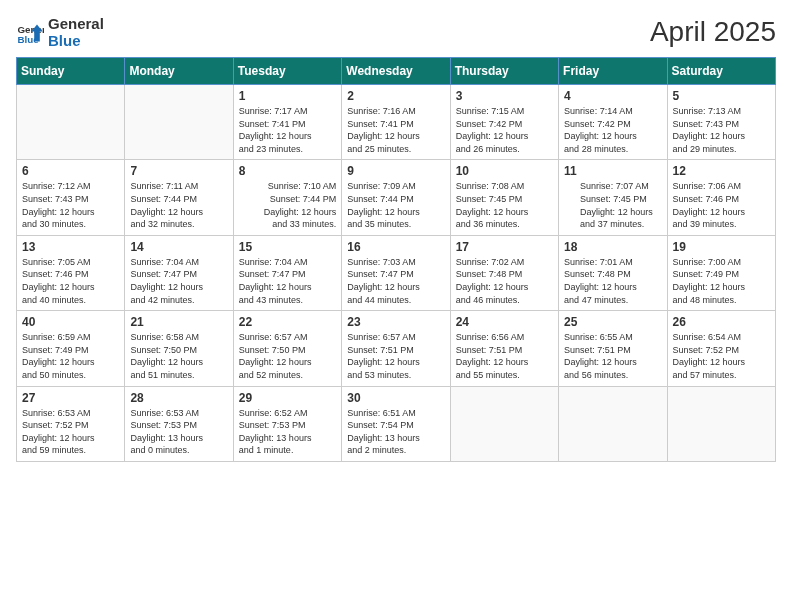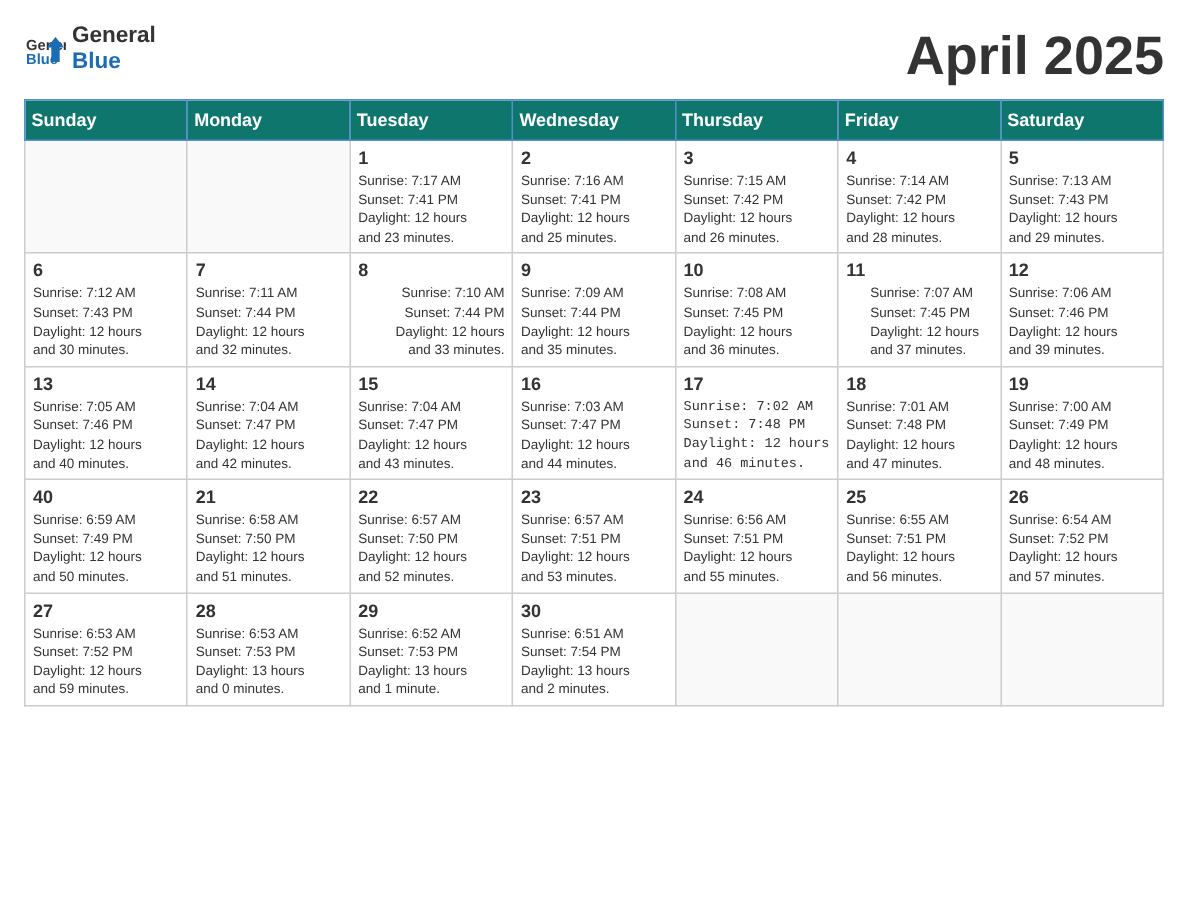--- a/index.html
+++ b/index.html
@@ -22,22 +22,22 @@
       gap: 4px;
     }
     .logo-icon {
       width: 28px;
       height: 28px;
     }
     .title-area {
       text-align: right;
     }
     .month-title {
-      font-size: 36px;
-      font-weight: bold;
+      font-size: 28px;
+      font-weight: normal;
       color: #333;
     }
     .location-title {
       font-size: 14px;
       color: #555;
     }
     .calendar {
       width: 100%;
       border-collapse: collapse;
       border: 1px solid #ccc;
@@ -223,21 +223,21 @@
         </td>
         <td>
           <span class="day-number">16</span>
           <div class="day-info" style="white-space: pre-line;">Sunrise: 7:03 AM
 Sunset: 7:47 PM
 Daylight: 12 hours
 and 44 minutes.</div>
         </td>
         <td>
           <span class="day-number">17</span>
-          <div class="day-info" style="white-space: pre-line; font-family: Liberation Mono, monospace;">Sunrise: 7:02 AM
+          <div class="day-info" style="white-space: pre-line;">Sunrise: 7:02 AM
 Sunset: 7:48 PM
 Daylight: 12 hours
 and 46 minutes.</div>
         </td>
         <td>
           <span class="day-number">18</span>
           <div class="day-info" style="white-space: pre-line;">Sunrise: 7:01 AM
 Sunset: 7:48 PM
 Daylight: 12 hours
 and 47 minutes.</div>

